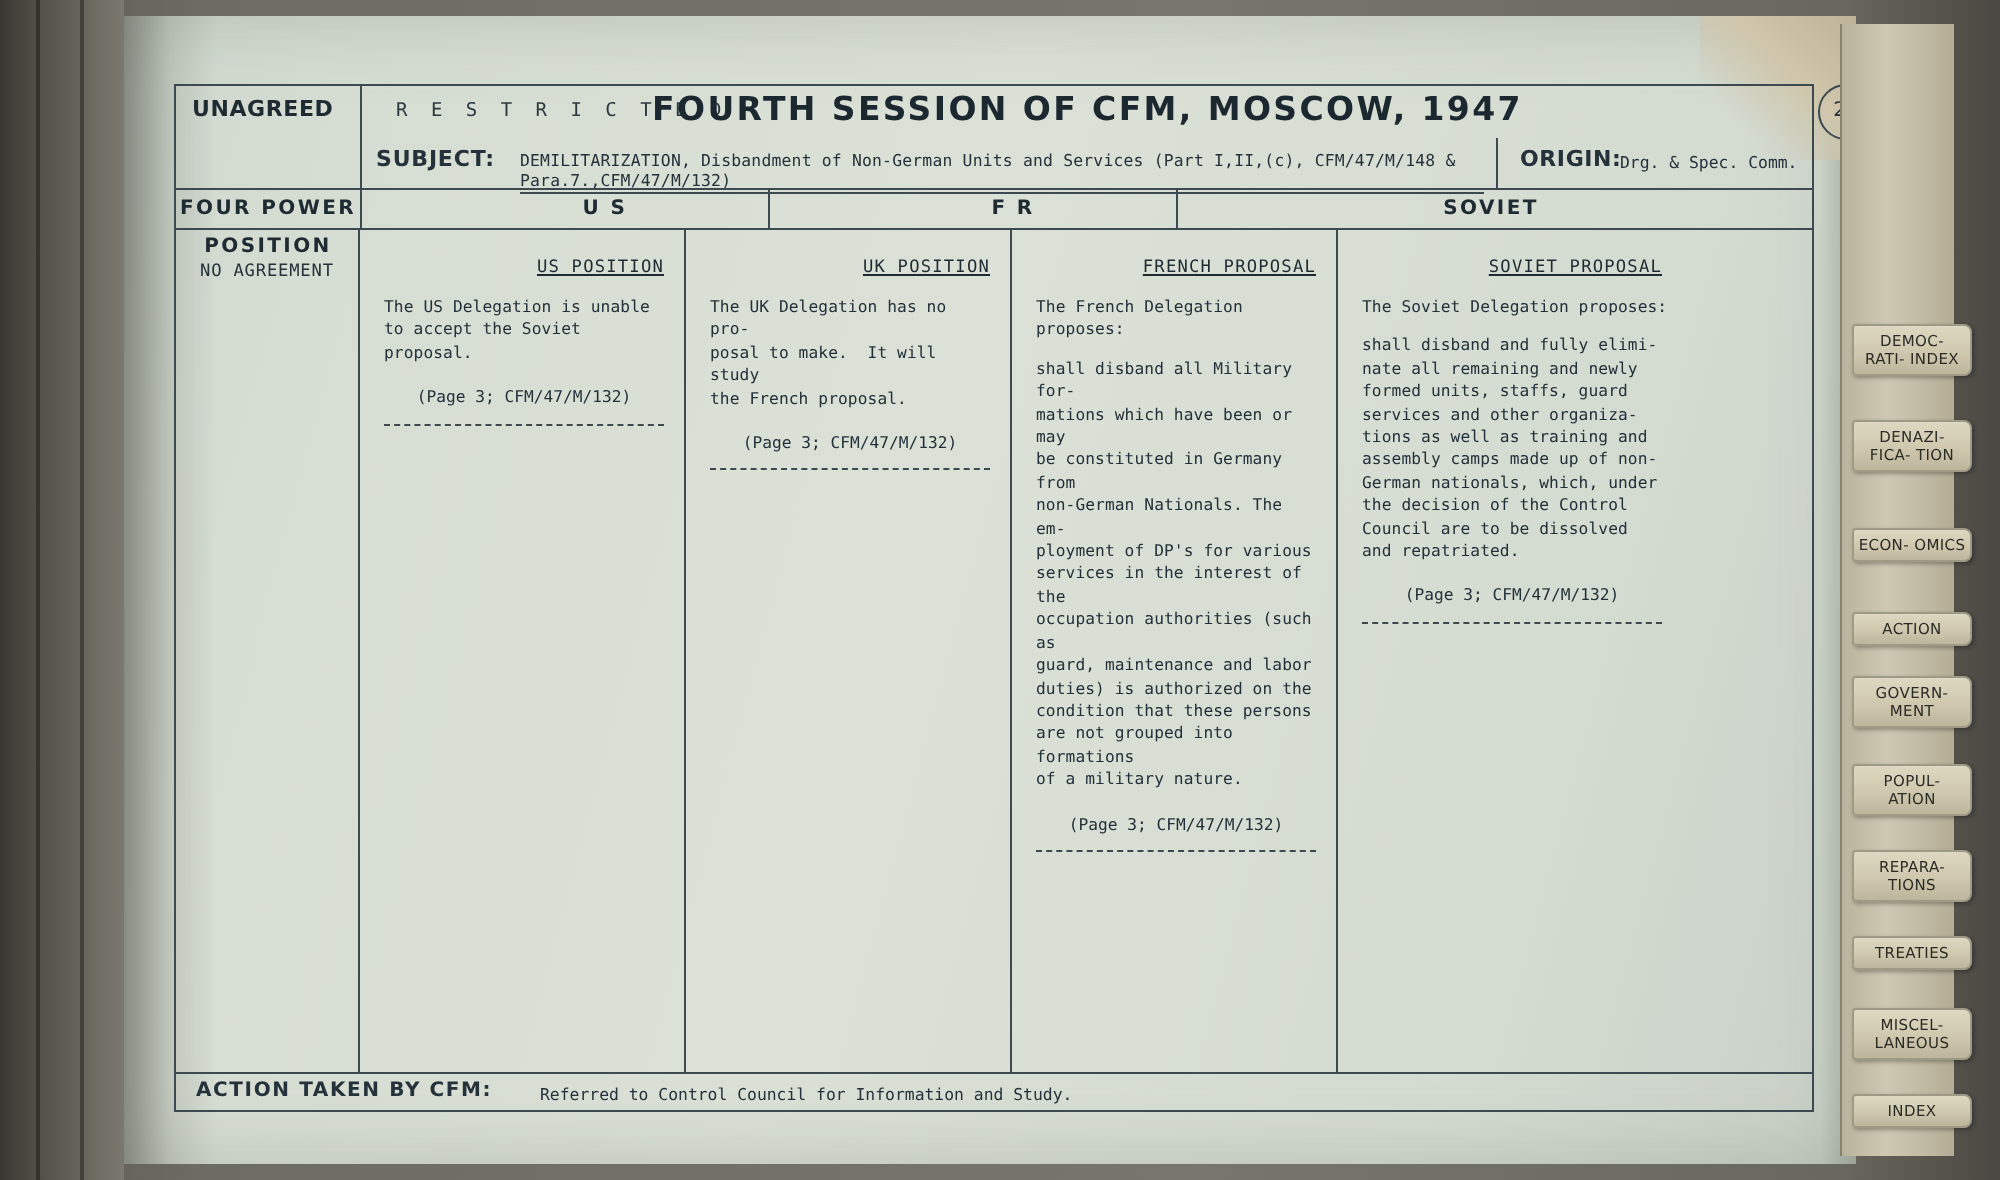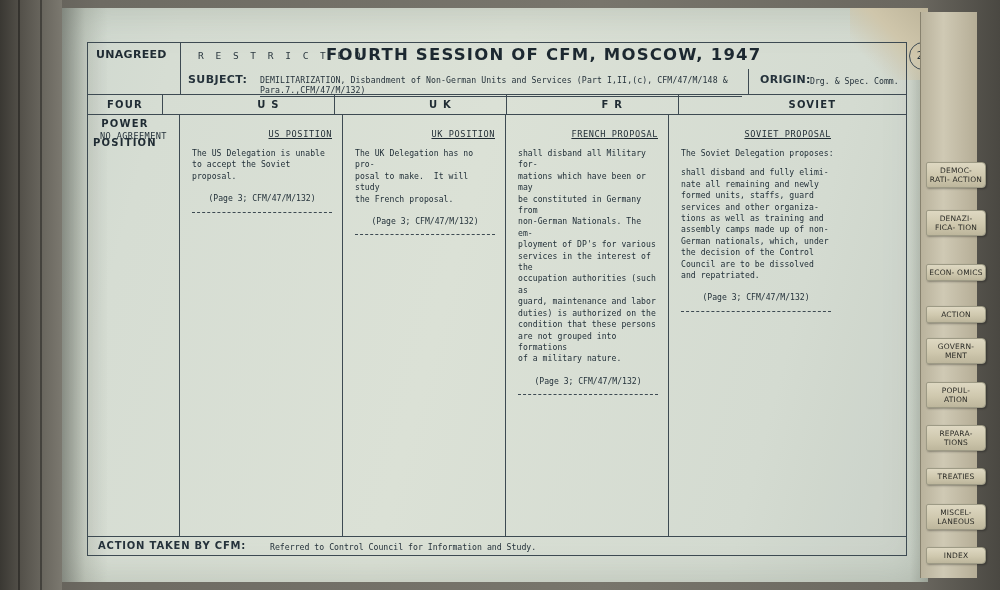--- a/index.html
+++ b/index.html
@@ -334,21 +334,20 @@
         <div class="subject-label">SUBJECT:</div>
         <div class="subject-value">DEMILITARIZATION, Disbandment of Non-German Units and Services (Part I,II,(c), CFM/47/M/148 &amp; Para.7.,CFM/47/M/132)</div>
         <div class="origin-divider"></div>
         <div class="origin-label">ORIGIN:</div>
         <div class="origin-value">Drg. &amp; Spec. Comm.</div>
       </div>
 
       <div class="col-head">
         <div class="w-fp">FOUR POWER  POSITION</div>
         <div class="w-us">U S</div>
-        <div class="w-uk">U K</div>
         <div class="w-fr">F R</div>
         <div class="w-sv">SOVIET</div>
       </div>
 
       <div class="body-row">
 
         <div class="cell w-fp">
           <div class="no-agreement">NO AGREEMENT</div>
         </div>
 
@@ -364,20 +363,21 @@
           <div class="cell-title">UK POSITION</div>
           <div class="cell-body">The UK Delegation has no pro-
 posal to make.  It will study
 the French proposal.</div>
           <div class="cell-page">(Page 3; CFM/47/M/132)</div>
           <div class="dashline"></div>
         </div>
 
         <div class="cell w-fr">
           <div class="cell-title">FRENCH PROPOSAL</div>
+          <div class="cell-body" style="margin-bottom:8px">The French Delegation proposes:</div>
           <div class="cell-body">shall disband all Military for-
 mations which have been or may
 be constituted in Germany from
 non-German Nationals. The em-
 ployment of DP's for various
 services in the interest of the
 occupation authorities (such as
 guard, maintenance and labor
 duties) is authorized on the
 condition that these persons
@@ -411,21 +411,21 @@
         <div class="action-value">Referred to Control Council for Information and Study.</div>
       </div>
 
     </div>
   </div>
 
   <div class="tabs">
     <div class="tab-strip-bg"></div>
     <div class="tab" style="top:150px"><span>DEMOC-
 RATI-
-ACTION</span></div>
+INDEX</span></div>
     <div class="tab" style="top:198px"><span>DENAZI-
 FICA-
 TION</span></div>
     <div class="tab" style="top:252px"><span>ECON-
 OMICS</span></div>
     <div class="tab" style="top:294px"><span>ACTION</span></div>
     <div class="tab" style="top:326px"><span>GOVERN-
 MENT</span></div>
     <div class="tab" style="top:370px"><span>POPUL-
 ATION</span></div>

